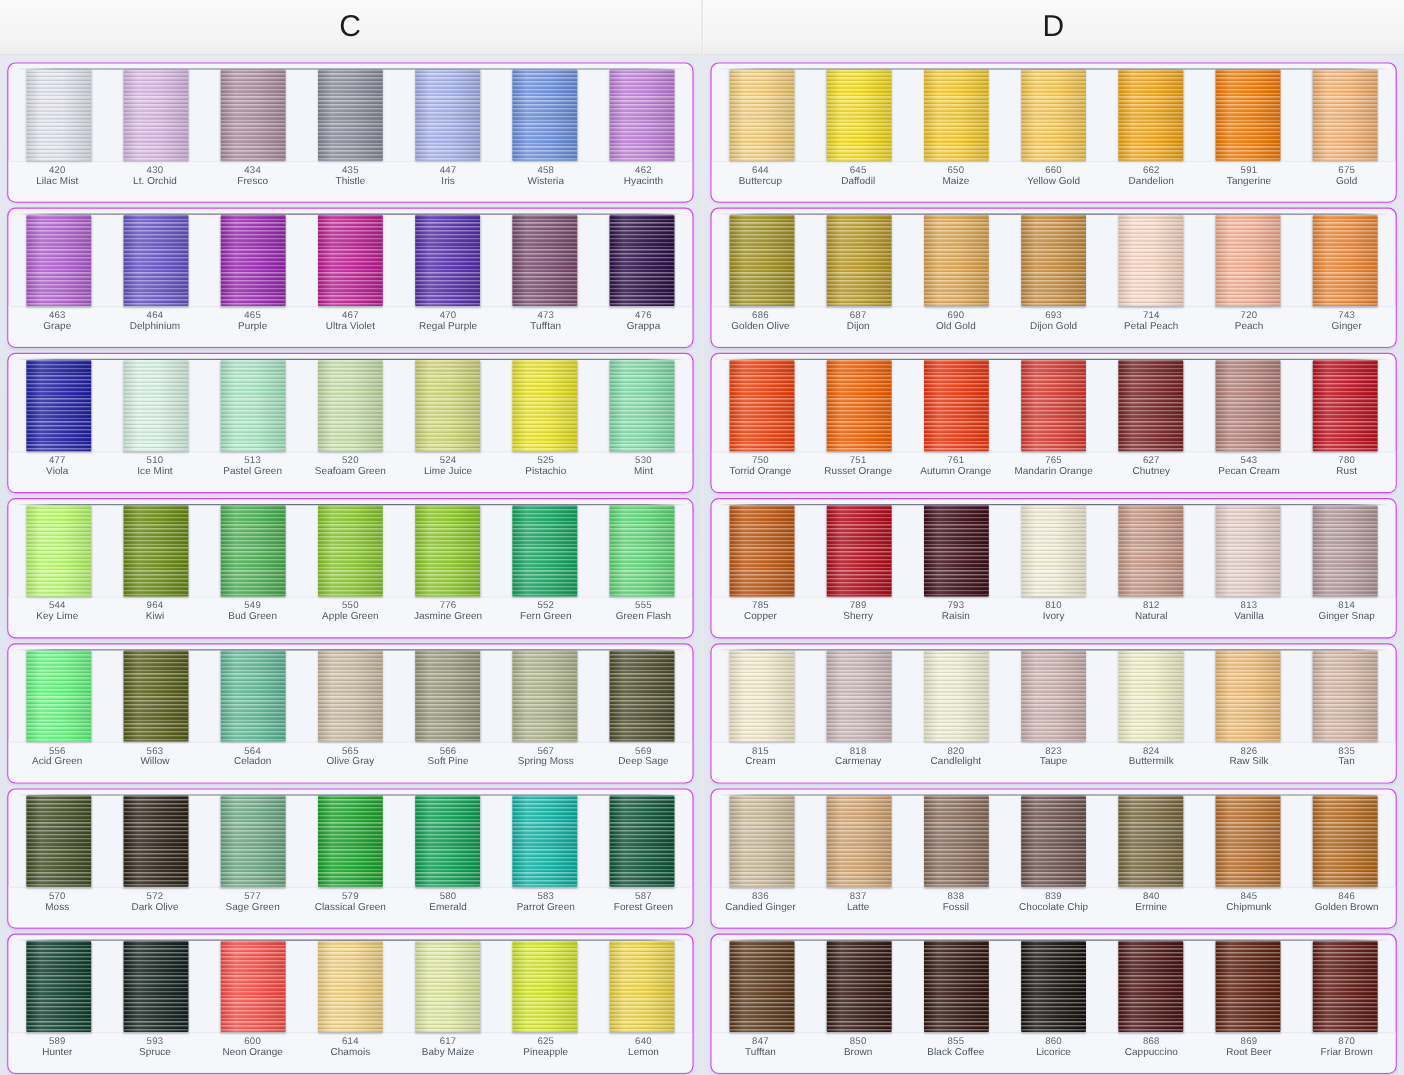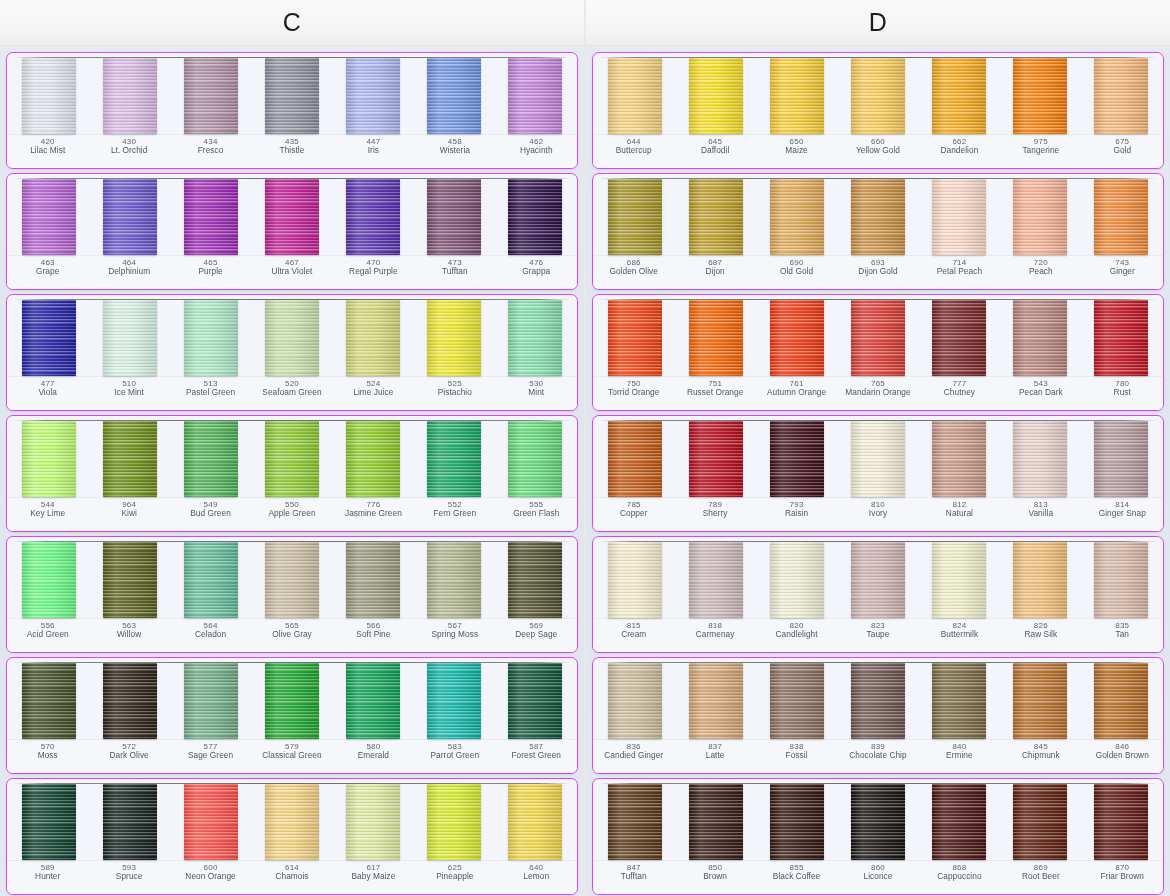--- a/index.html
+++ b/index.html
@@ -615,21 +615,21 @@
             </div>
             <div class="label-cell">
               <span class="code">660</span>
               <span class="cname">Yellow Gold</span>
             </div>
             <div class="label-cell">
               <span class="code">662</span>
               <span class="cname">Dandelion</span>
             </div>
             <div class="label-cell">
-              <span class="code">975</span>
+              <span class="code">591</span>
               <span class="cname">Tangerine</span>
             </div>
             <div class="label-cell">
               <span class="code">675</span>
               <span class="cname">Gold</span>
             </div>
           </div>
         </div>
         <div class="row-card">
           <div class="swatch-strip">
@@ -721,26 +721,26 @@
             </div>
             <div class="label-cell">
               <span class="code">761</span>
               <span class="cname">Autumn Orange</span>
             </div>
             <div class="label-cell">
               <span class="code">765</span>
               <span class="cname">Mandarin Orange</span>
             </div>
             <div class="label-cell">
-              <span class="code">777</span>
+              <span class="code">627</span>
               <span class="cname">Chutney</span>
             </div>
             <div class="label-cell">
               <span class="code">543</span>
-              <span class="cname">Pecan Dark</span>
+              <span class="cname">Pecan Cream</span>
             </div>
             <div class="label-cell">
               <span class="code">780</span>
               <span class="cname">Rust</span>
             </div>
           </div>
         </div>
         <div class="row-card">
           <div class="swatch-strip">
             <div class="swatch-cell">

